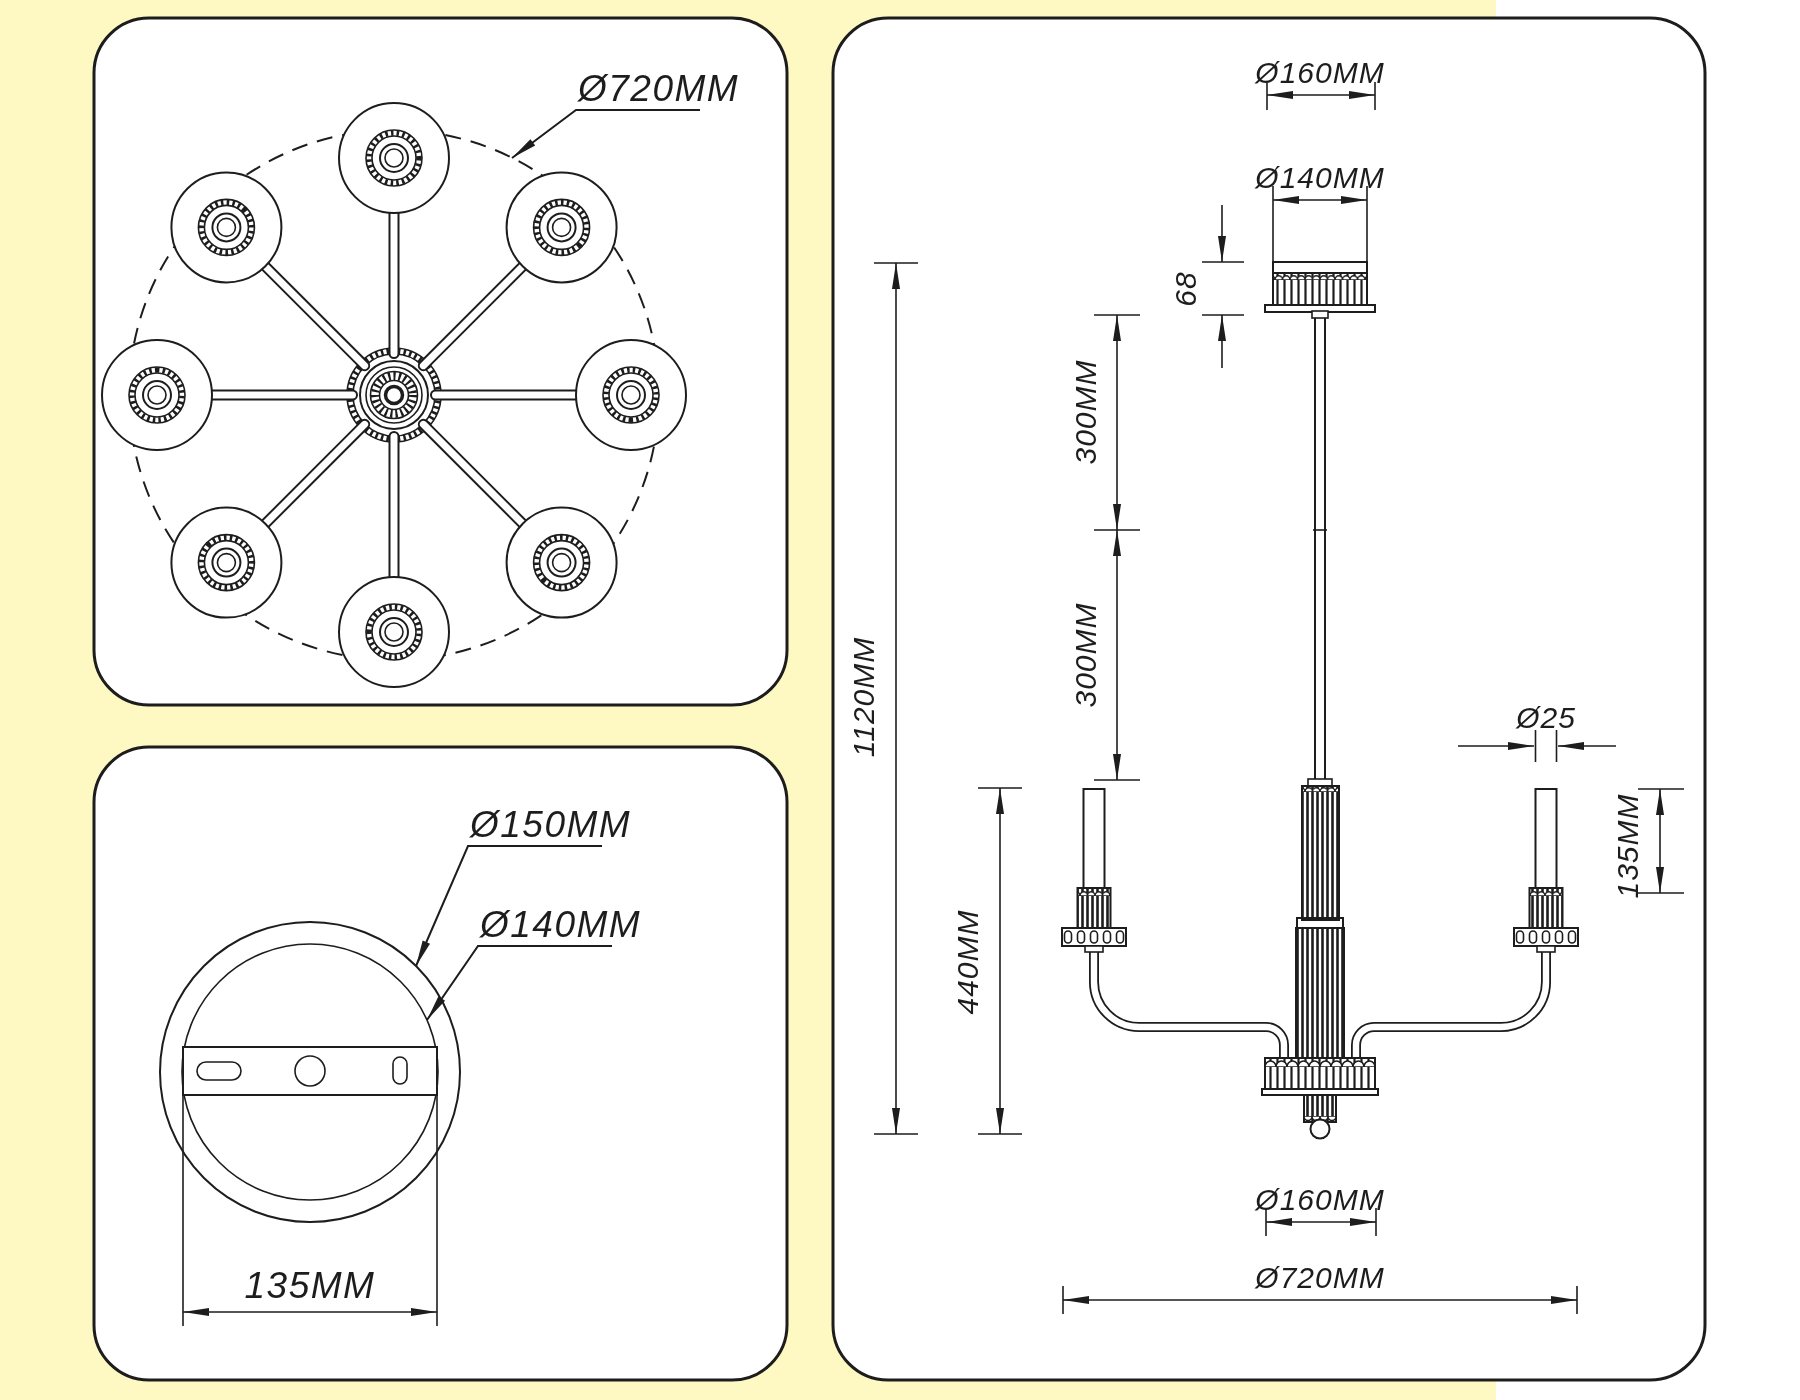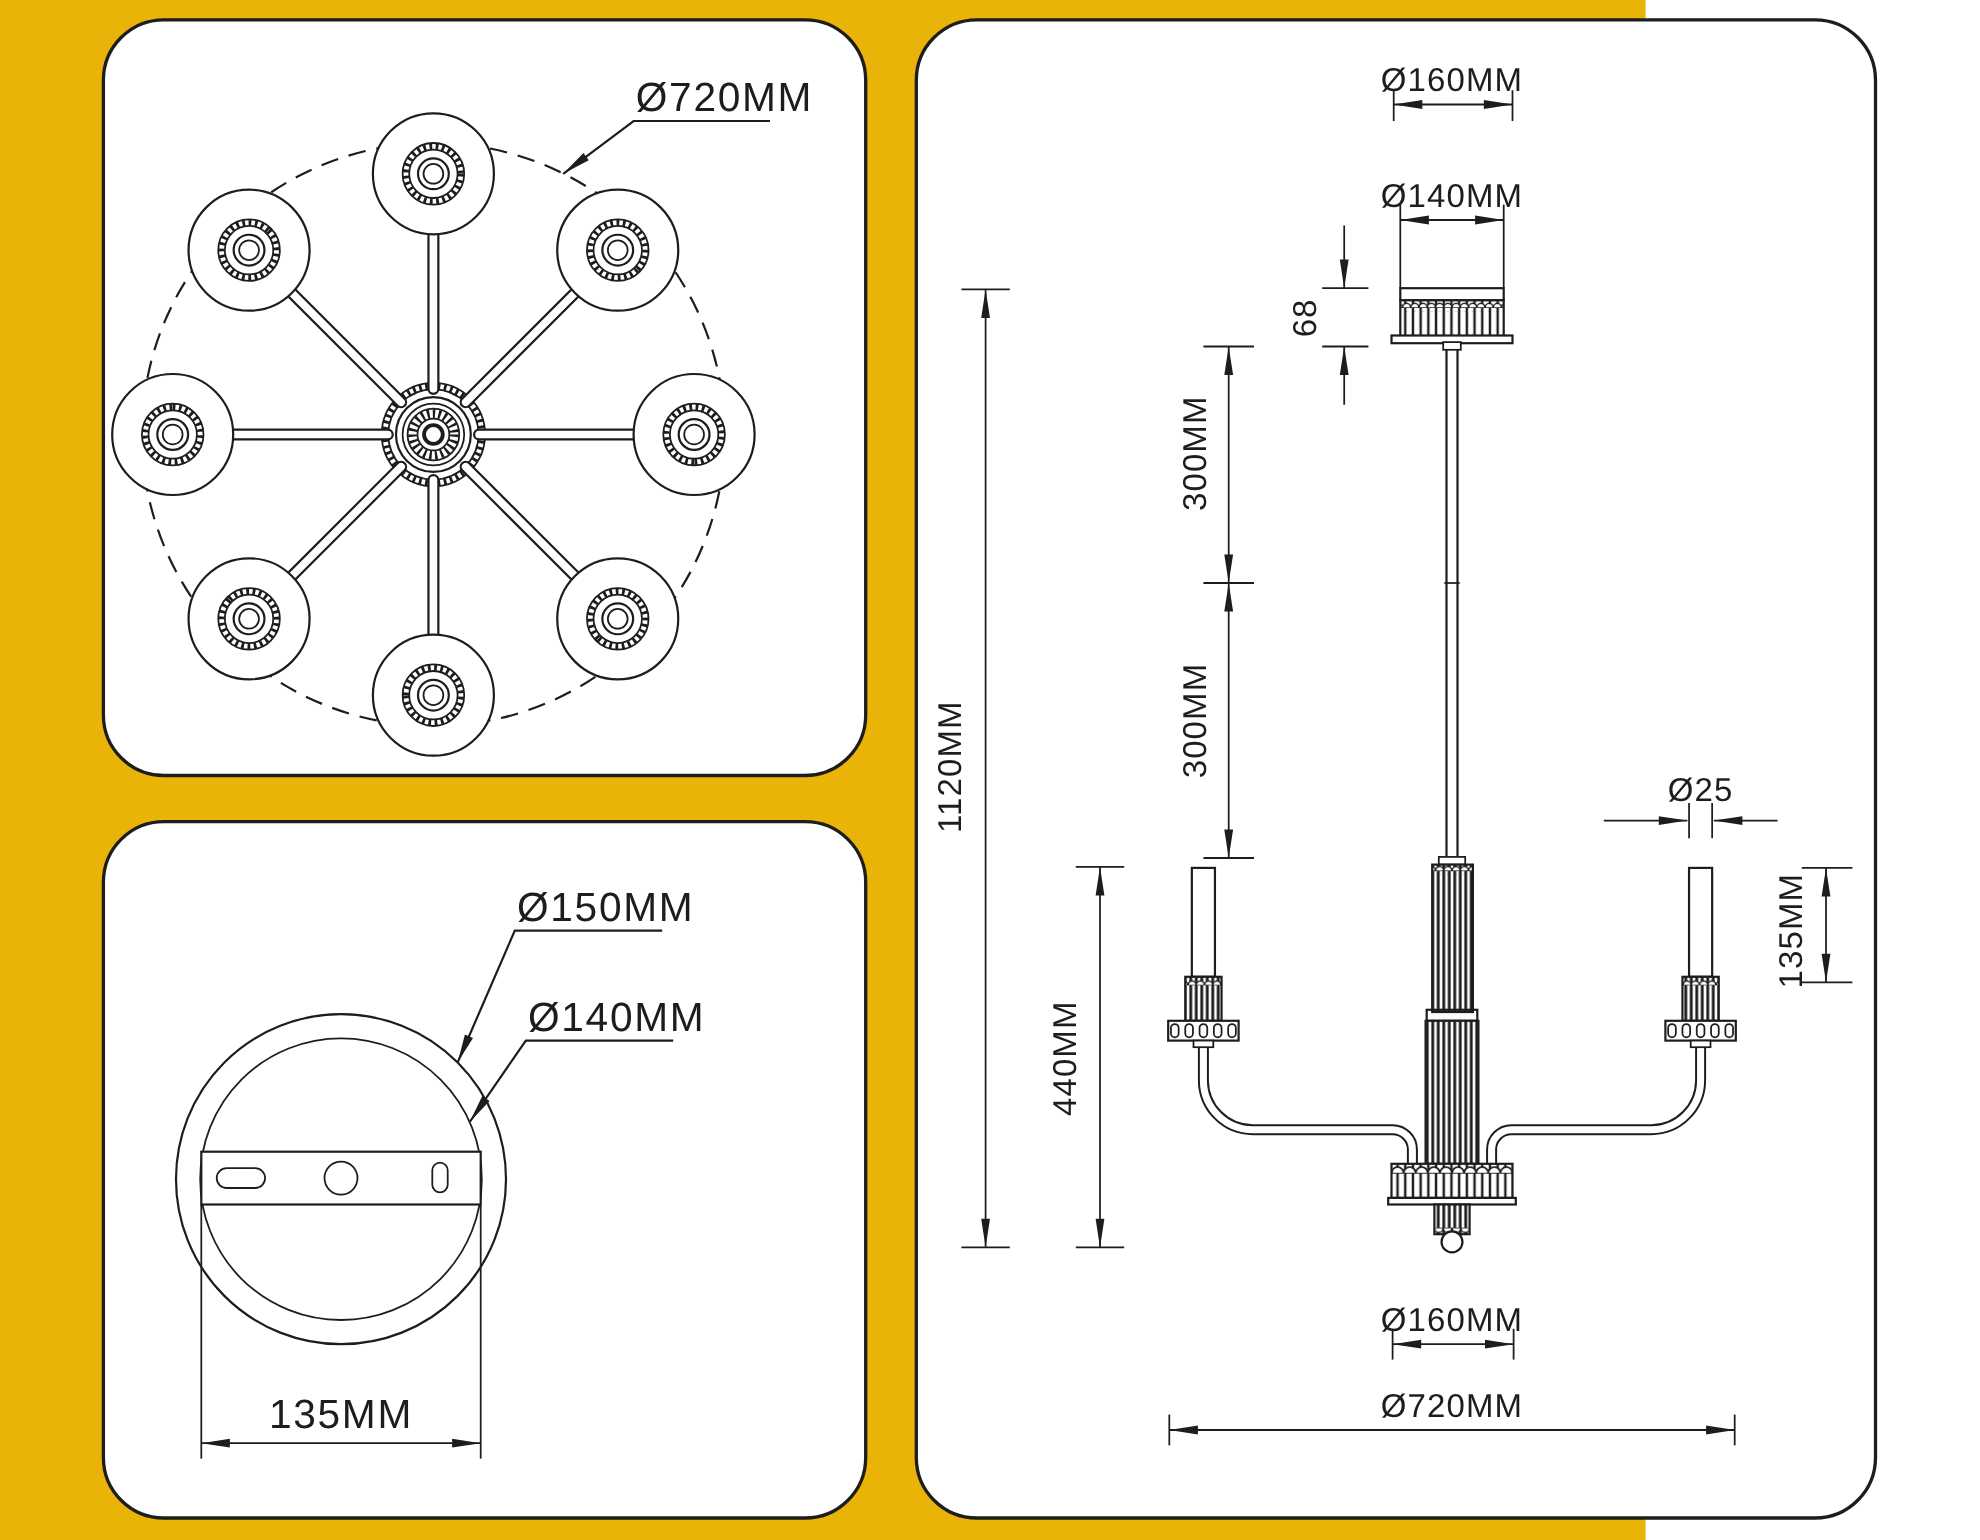--- a/index.html
+++ b/index.html
@@ -1,16 +1,16 @@
 <!DOCTYPE html>
 <html><head>
 <meta charset="utf-8">
 <style>
   html,body{margin:0;padding:0;background:#ffffff;}
-  .stage{width:1496px;height:1400px;position:relative;background:#eab308;}
+  .stage{width:1496px;height:1400px;position:relative;background:#fef9c3;font-style:italic;}
   text{font-family:"Liberation Sans","DejaVu Sans",sans-serif;fill:#1d1d1d;}
   .dim{font-size:30px;letter-spacing:1px;}
   .dim-lg{font-size:37px;letter-spacing:1.5px;}
   .ln{stroke:#1d1d1d;fill:none;}
   .thin{stroke-width:1.6;}
   .med{stroke-width:2;}
   .bold{stroke-width:3;}
   .whitefill{fill:#ffffff;}
 </style>
 </head>

